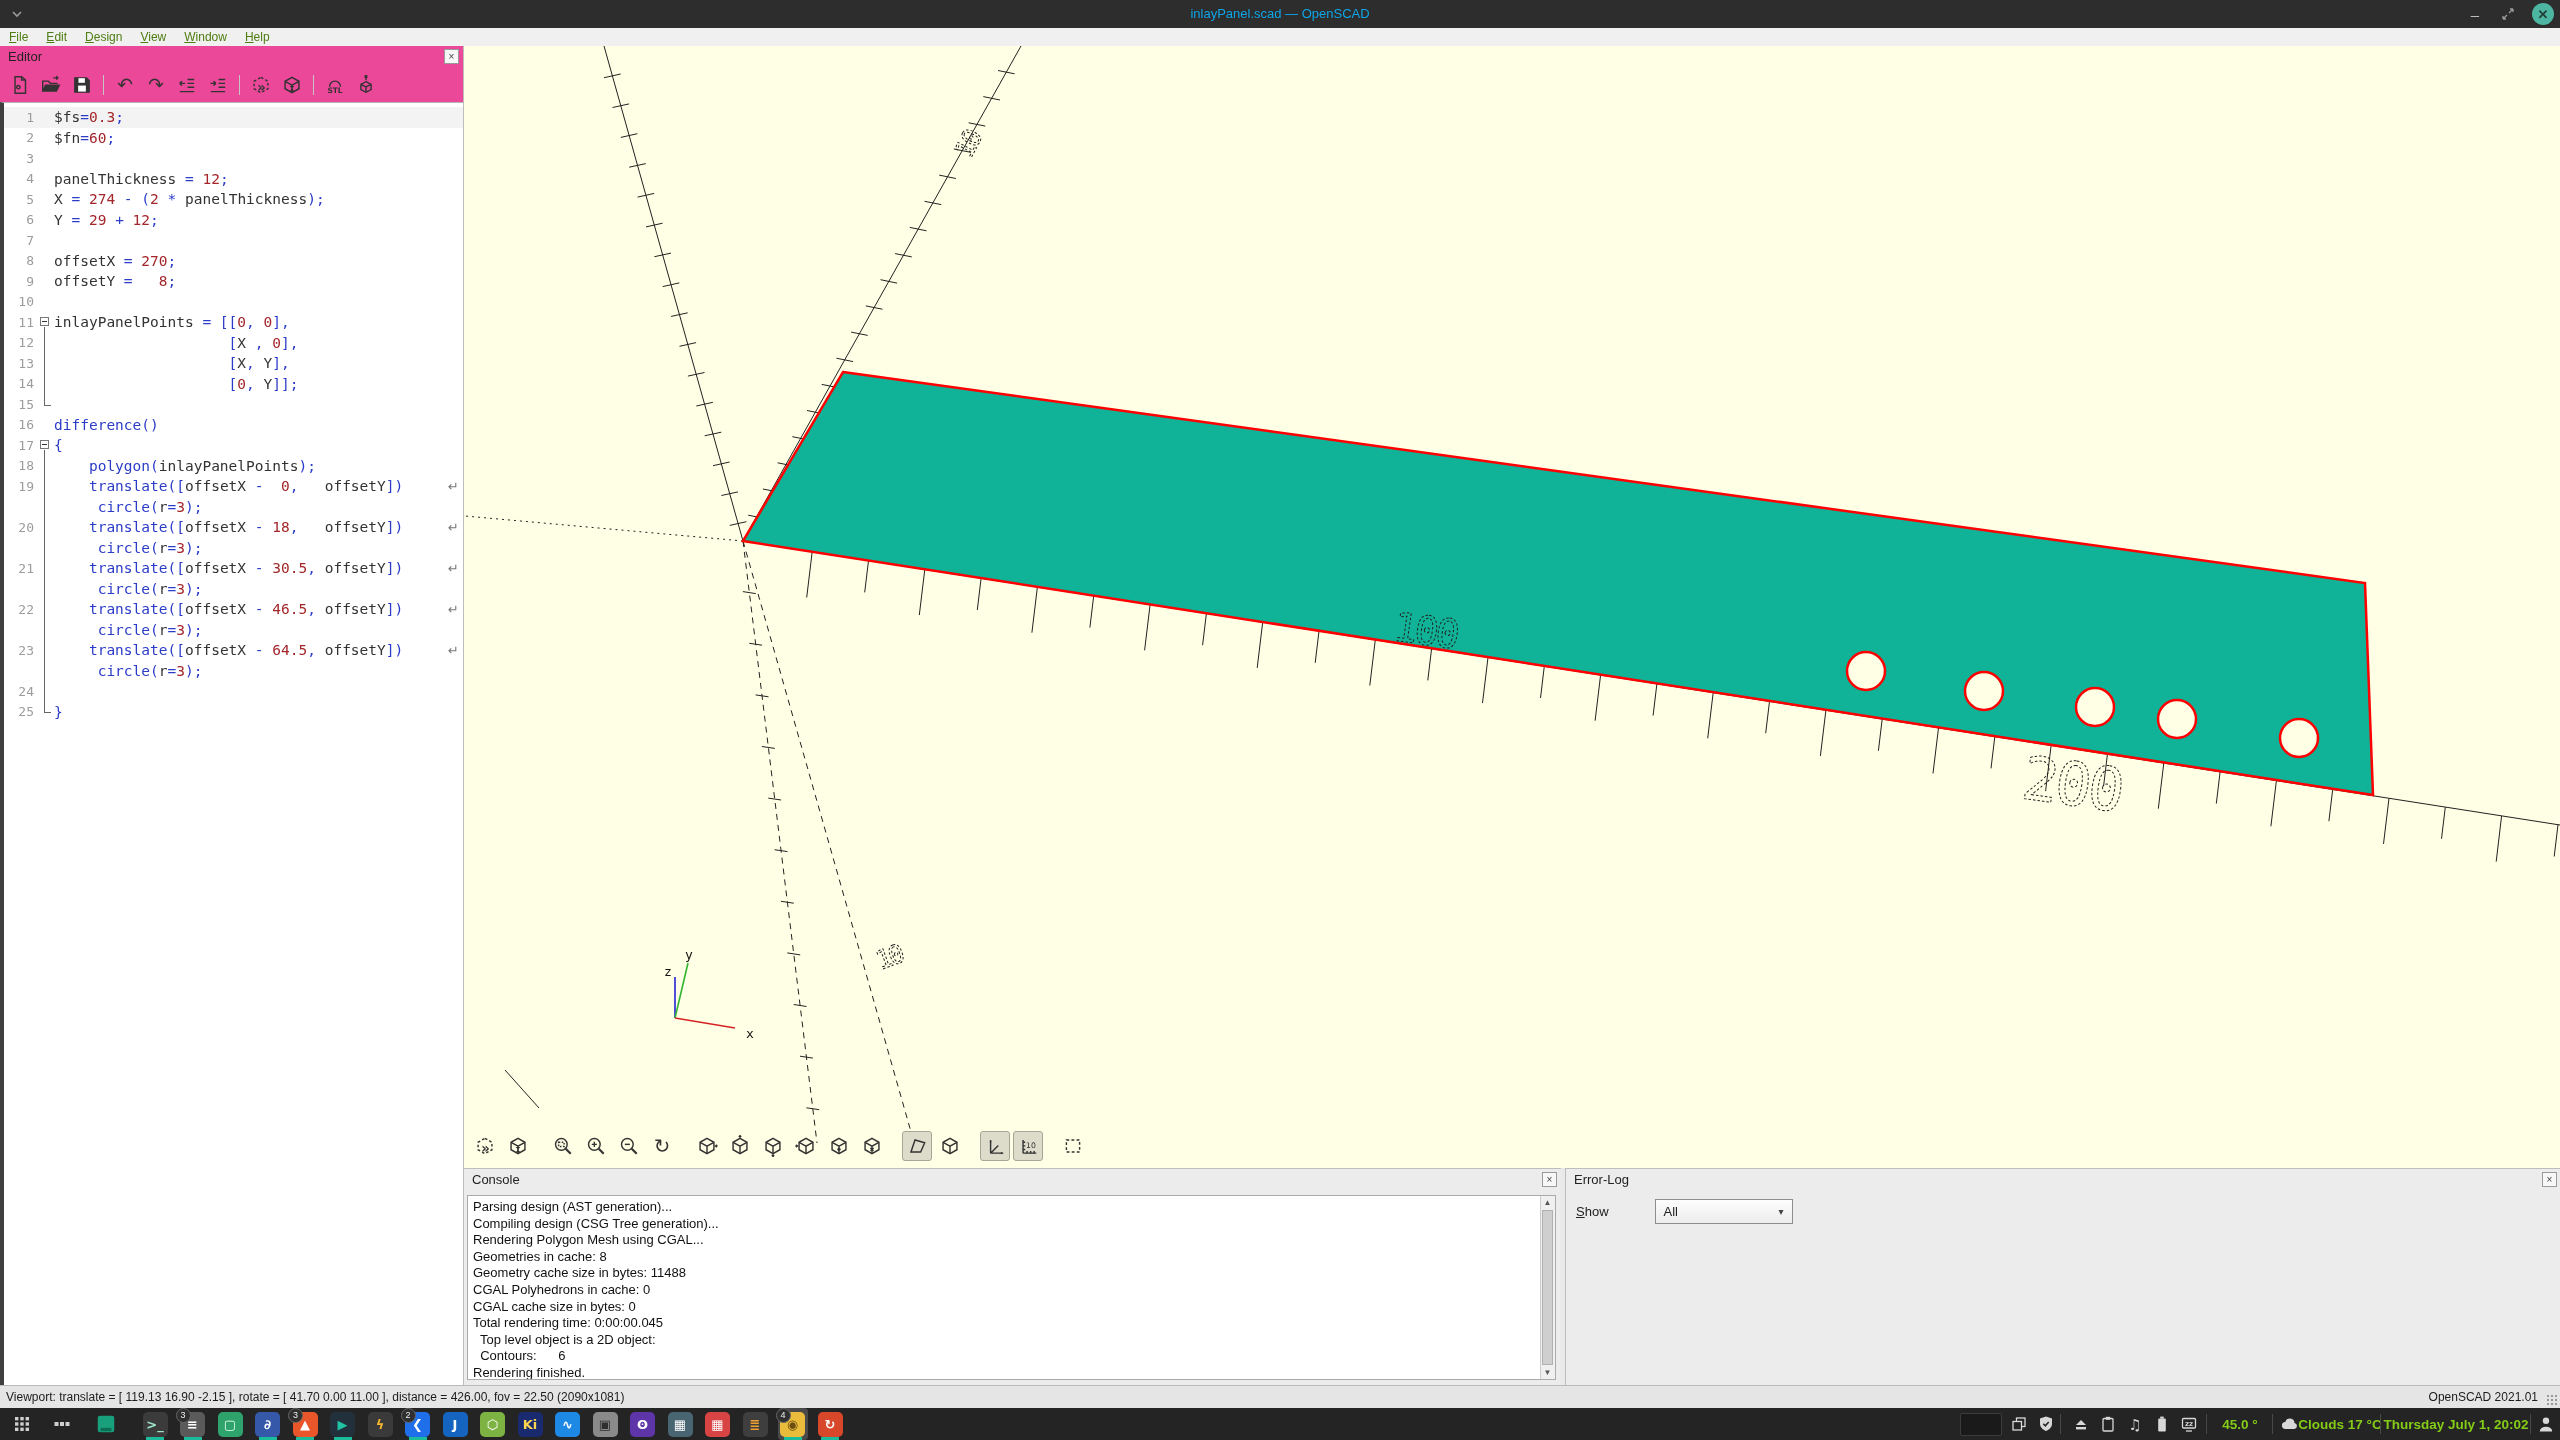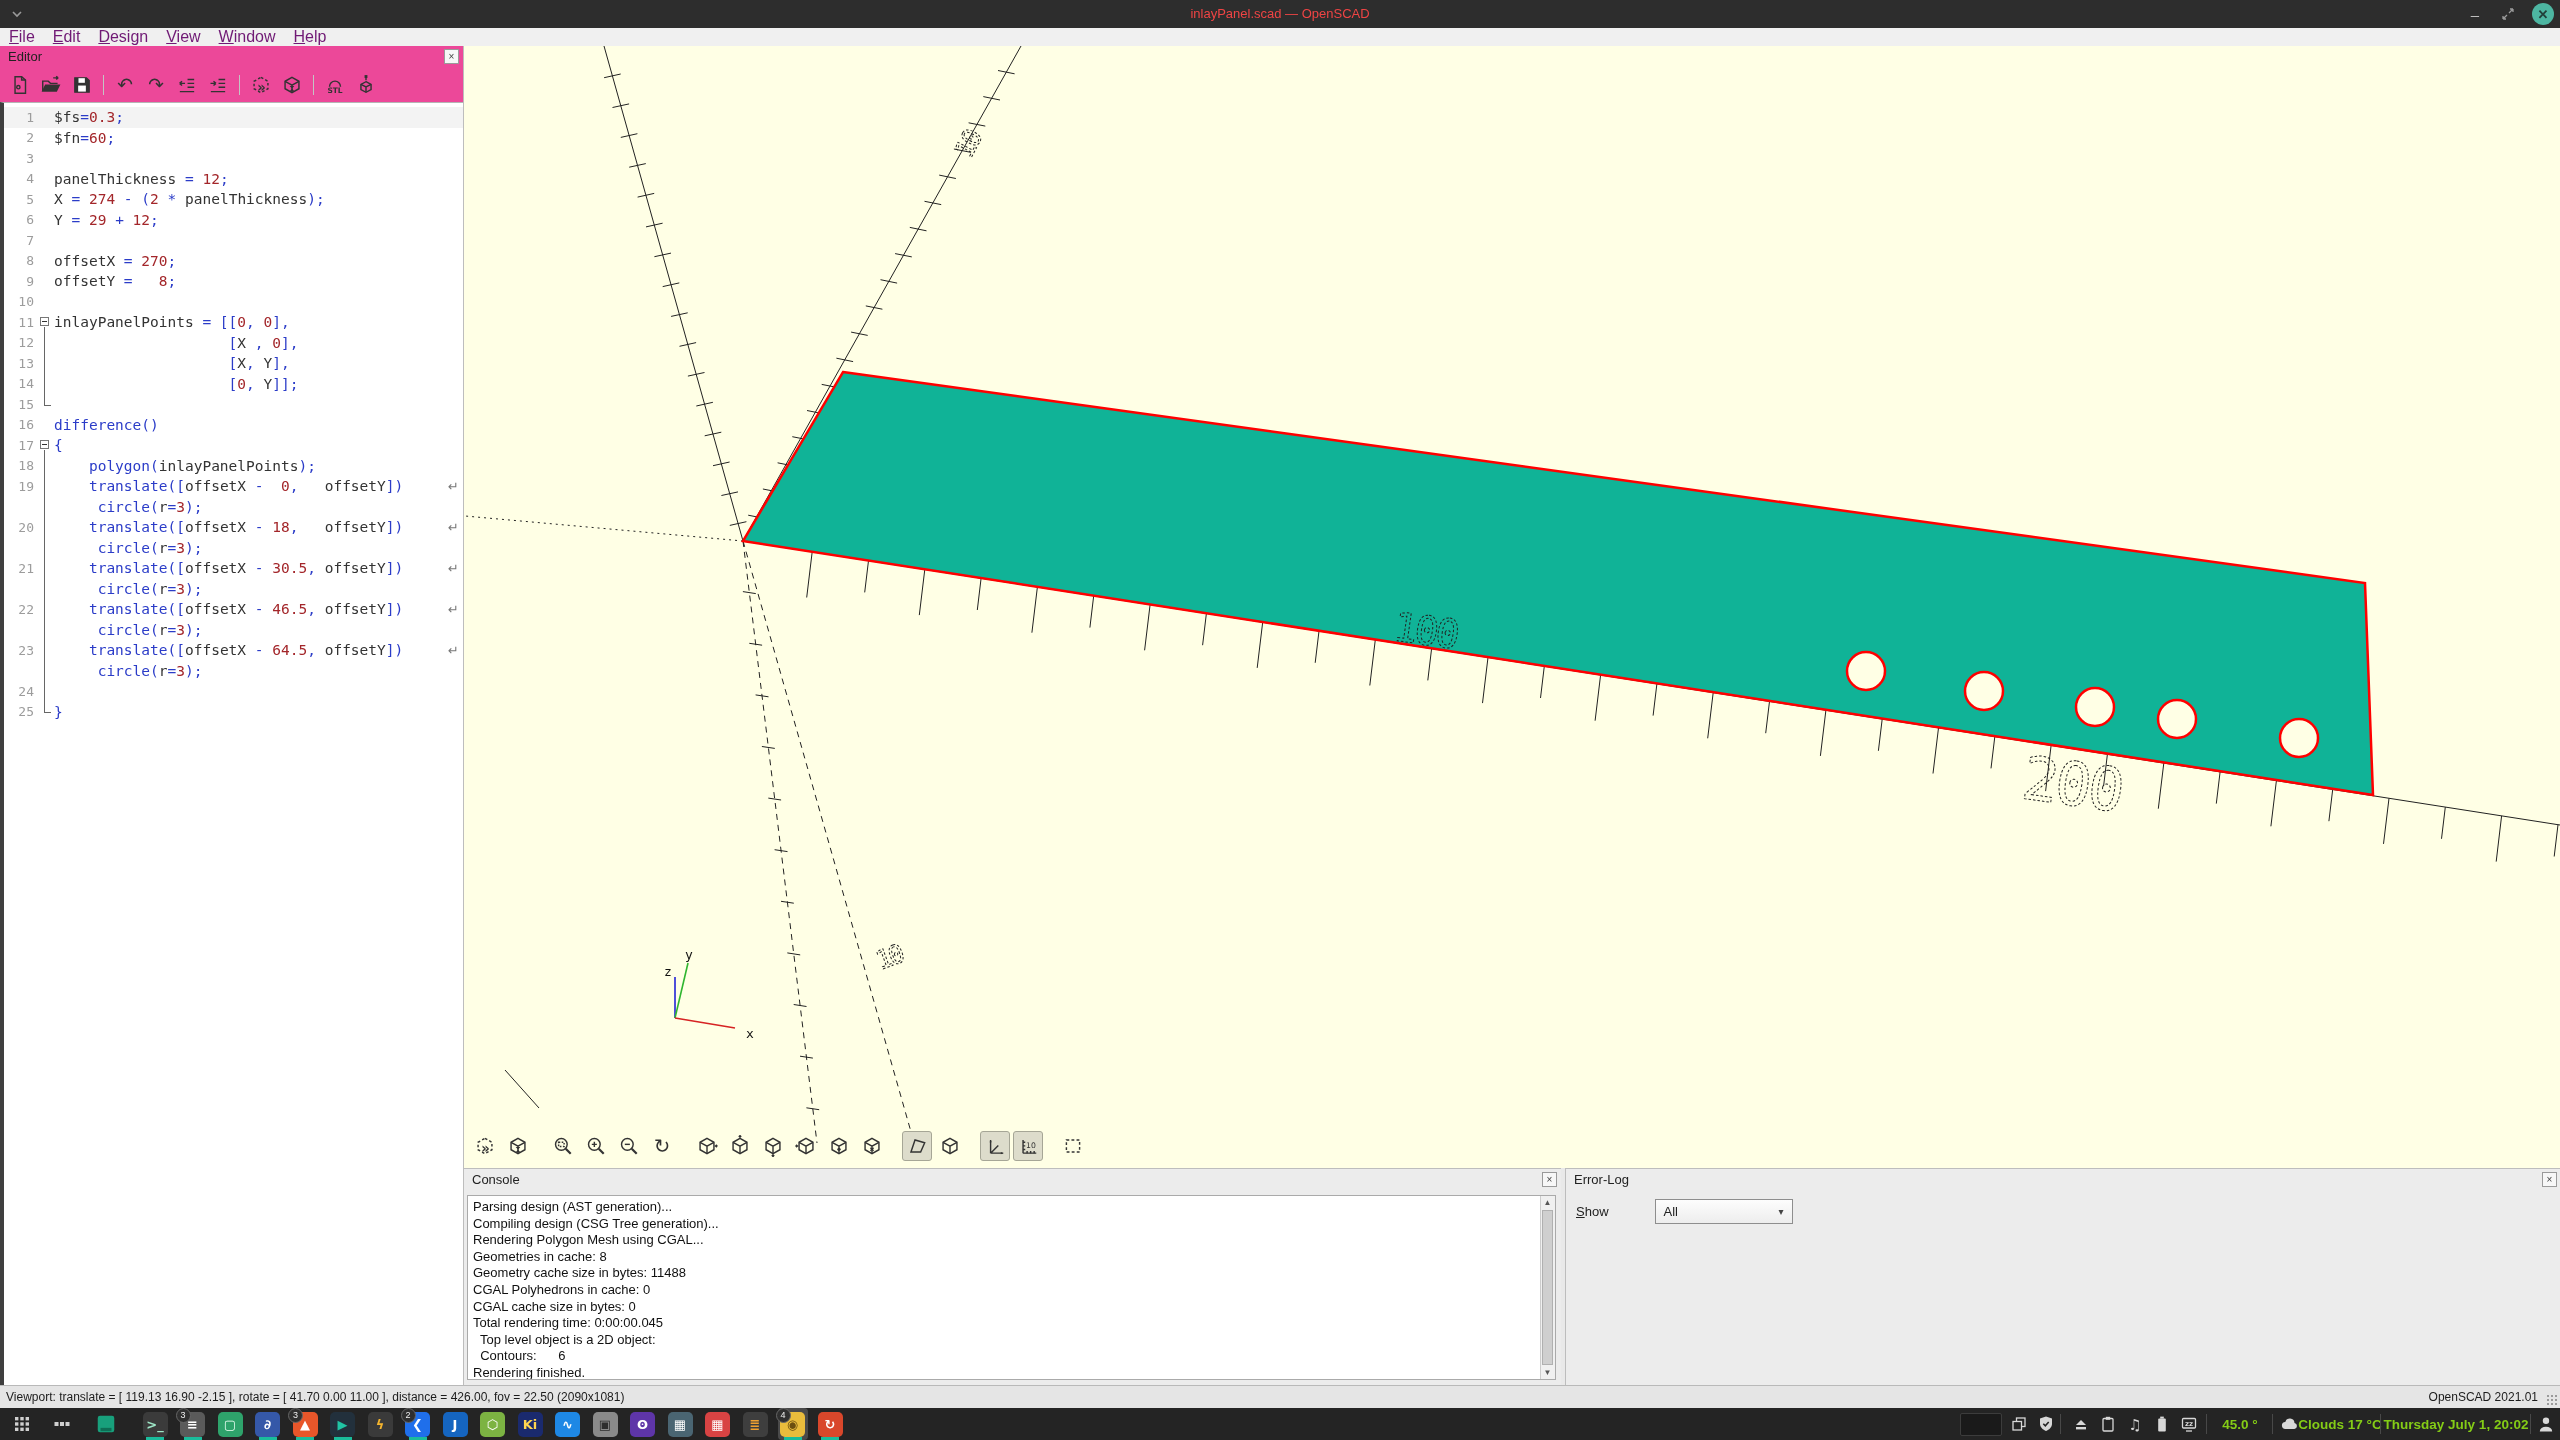--- a/index.html
+++ b/index.html
@@ -1,29 +1,29 @@
 <!DOCTYPE html>
 <html><head>
 <meta charset="utf-8">
 <style>
   html,body{margin:0;padding:0;}
   body{width:2560px;height:1440px;position:relative;overflow:hidden;background:#e9e9e9;
        font-family:"Liberation Sans",sans-serif;-webkit-font-smoothing:antialiased;}
   
   .titlebar{position:absolute;left:0;top:0;width:2560px;height:28px;background:#2d2d2d;color:#cfcfcf;}
-  .tb-title{position:absolute;left:0;right:0;top:0;text-align:center;line-height:28px;font-size:13px;color:#ef4444;}
+  .tb-title{position:absolute;left:0;right:0;top:0;text-align:center;line-height:28px;font-size:13px;color:#0ea5e9;}
   .tb-chevron{position:absolute;left:8px;top:5px;width:18px;height:18px;color:#9a9a9a;}
   .tb-ctrls{position:absolute;right:6px;top:0;height:28px;display:flex;align-items:center;gap:16px;}
   .tb-min{color:#bdbdbd;font-size:15px;width:18px;text-align:center;}
   .tb-max{width:16px;height:16px;}
   .tb-close{width:22px;height:22px;border-radius:50%;background:#4db6a2;color:#213f39;display:flex;
             align-items:center;justify-content:center;font-size:13px;font-weight:bold;}
   
   .menubar{position:absolute;left:0;top:28px;width:2560px;height:18px;background:#f0f0f0;
-           border-bottom:1px solid #c9c9c9;font-size:16px;color:#701a75;}
+           border-bottom:1px solid #c9c9c9;font-size:12px;color:#4d7c0f;}
   .menu-item{display:inline-block;padding:1px 9px;line-height:16px;}
   .menu-item::first-letter{text-decoration:underline;}
   
   .editor-dock{position:absolute;left:0;top:46px;width:463px;height:1339px;background:#ec4899;border-right:1px solid #bdbdbd;}
   .dock-title{height:22px;line-height:22px;font-size:13px;color:#222;padding-left:8px;position:relative;}
   .dock-close{position:absolute;right:4px;top:3px;width:15px;height:15px;border:1px solid #9a9a9a;background:#f7f7f7;
               color:#444;font-size:10px;line-height:13px;text-align:center;box-sizing:border-box;}
   .ed-toolbar{height:34px;display:flex;align-items:center;gap:7px;padding-left:8px;}
   .ed-btn{width:24px;height:24px;display:flex;align-items:center;justify-content:center;}
   .ed-sep{width:1px;height:20px;background:#c4c4c4;margin:0 2px;}

